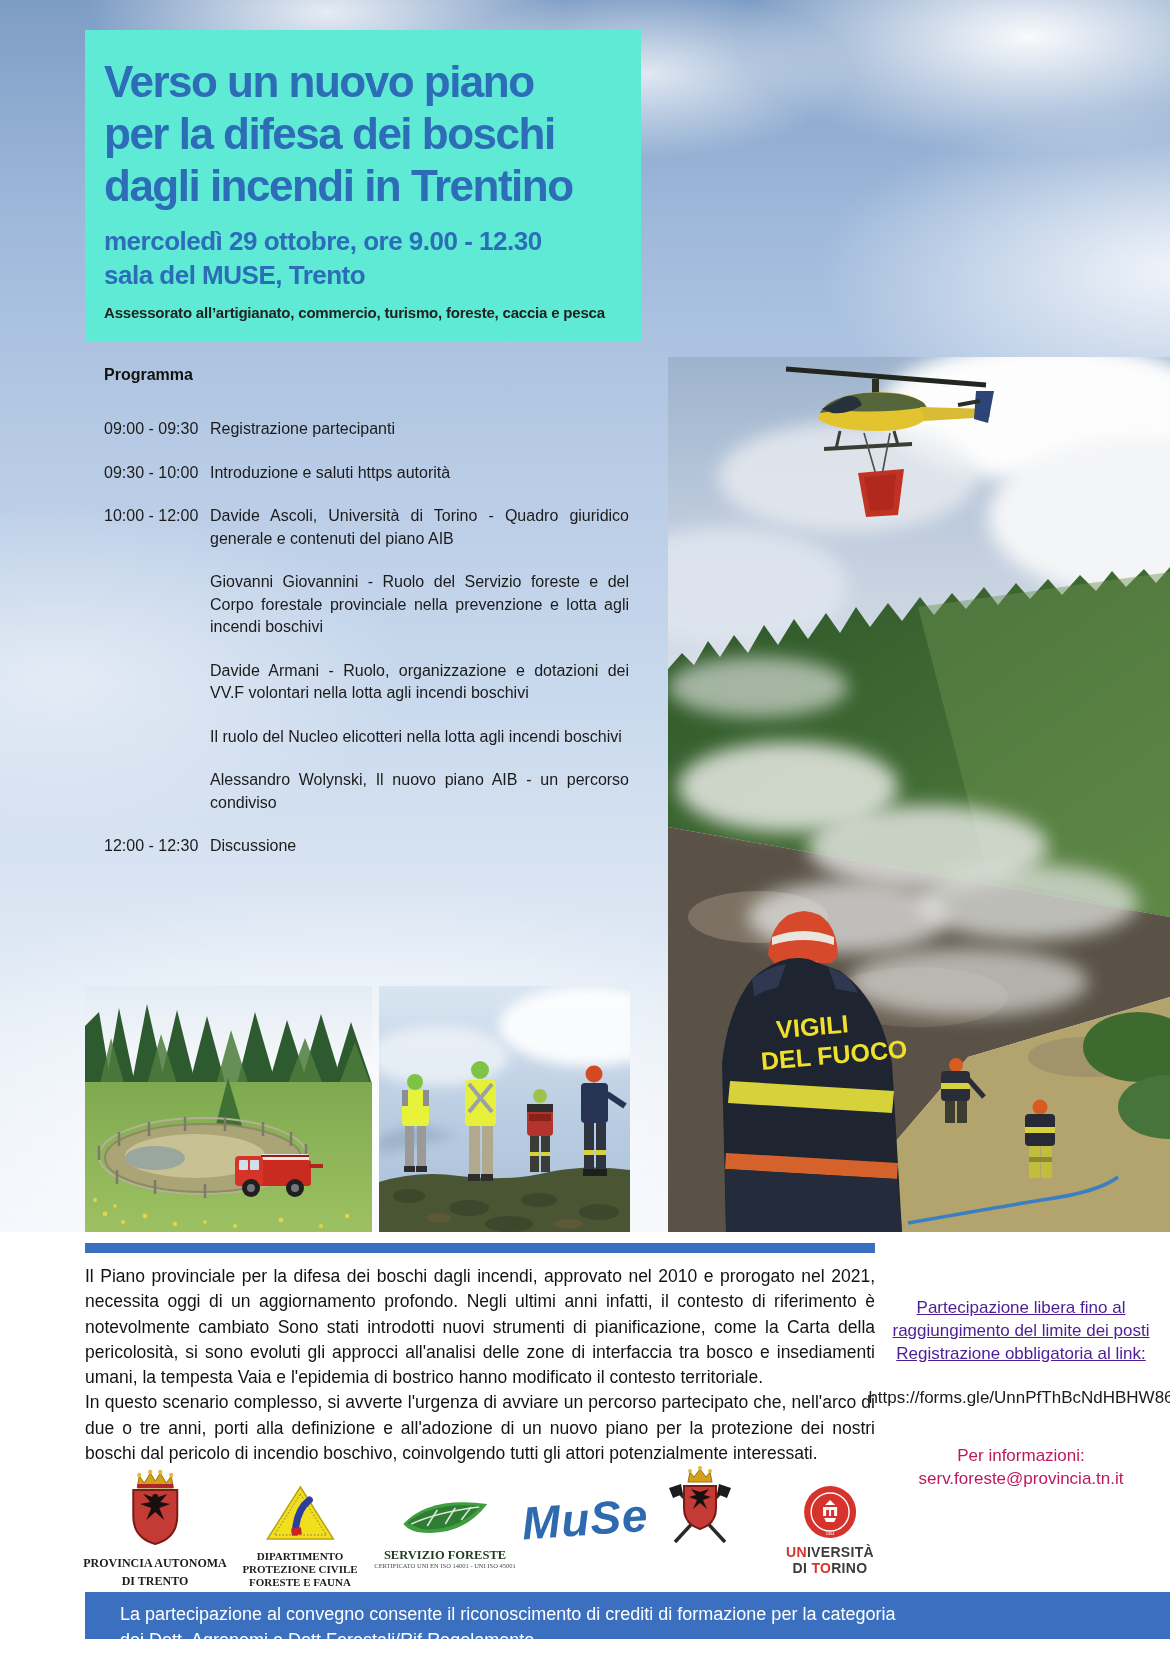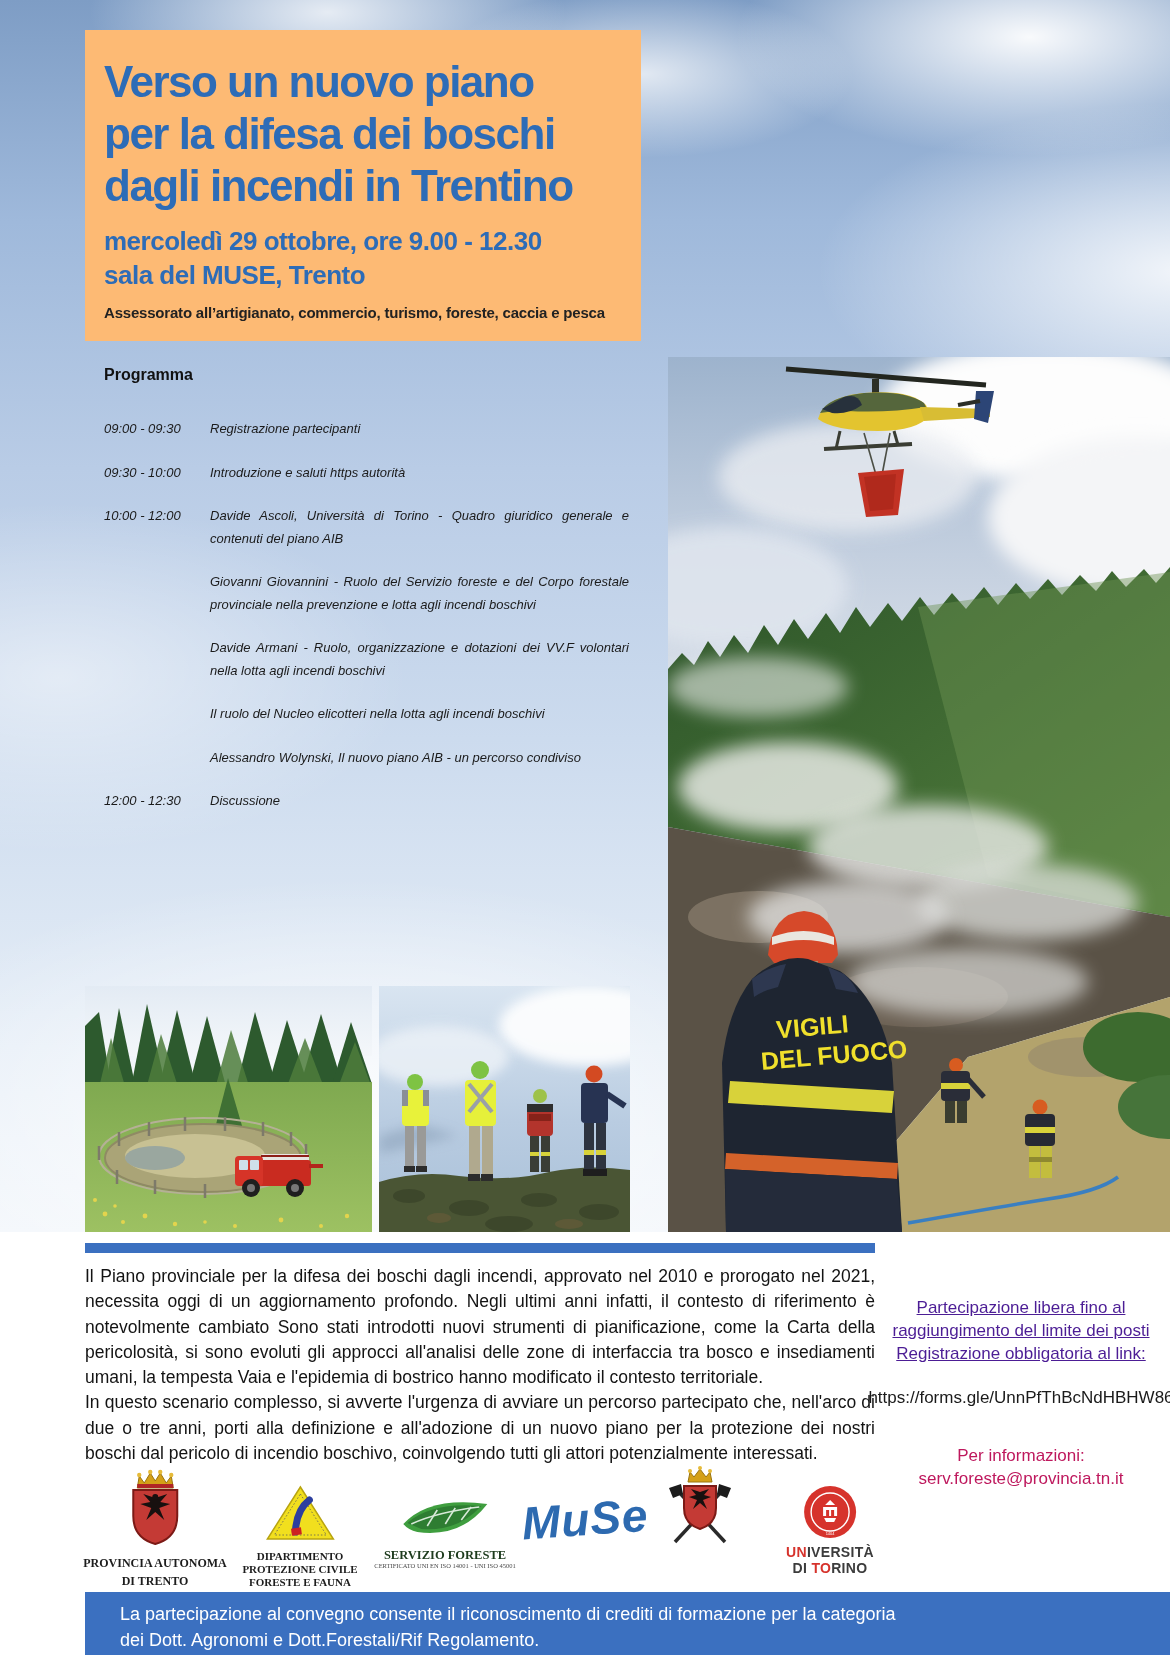--- a/index.html
+++ b/index.html
@@ -9,33 +9,33 @@
   .sky{position:absolute;left:0;top:0;width:1170px;height:1232px;
     background:
       radial-gradient(ellipse 420px 170px at 88% 3%, rgba(255,255,255,.95), rgba(255,255,255,0) 70%),
       radial-gradient(ellipse 520px 240px at 101% 22%, rgba(255,255,255,.85), rgba(255,255,255,0) 70%),
       radial-gradient(ellipse 340px 140px at 28% 1%, rgba(255,255,255,.8), rgba(255,255,255,0) 70%),
       radial-gradient(ellipse 300px 120px at 55% 6%, rgba(255,255,255,.75), rgba(255,255,255,0) 70%),
       radial-gradient(ellipse 700px 340px at 30% 92%, rgba(255,255,255,.9), rgba(255,255,255,0) 75%),
       radial-gradient(ellipse 500px 250px at 5% 55%, rgba(255,255,255,.5), rgba(255,255,255,0) 70%),
       linear-gradient(180deg,#7e9dc5 0%,#9fb9db 18%,#b9cce6 38%,#ccdbee 60%,#e6eef7 85%,#f2f6fb 100%);}
   
-  .titlebox{position:absolute;left:85px;top:30px;width:556px;height:311px;background:#fdba74;
+  .titlebox{position:absolute;left:85px;top:30px;width:556px;height:311px;background:#5eead4;
             padding:26px 0 0 19px;box-sizing:border-box;}
   .title-line{font-weight:bold;font-size:44px;line-height:52px;letter-spacing:-1.5px;
               color:var(--accent,#2d6cb7);white-space:nowrap;}
   .sub1{font-weight:bold;font-size:26px;line-height:34px;letter-spacing:-.5px;color:var(--accent,#2d6cb7);
         margin-top:12px;white-space:nowrap;}
   .sub2{font-weight:bold;font-size:26px;line-height:34px;letter-spacing:-.5px;color:var(--accent,#2d6cb7);
         white-space:nowrap;}
   .dept{font-weight:bold;font-size:15px;color:#222;margin-top:12px;letter-spacing:-.2px;white-space:nowrap;}
   
   .program{position:absolute;left:104px;top:366px;width:525px;color:#1b1b1b;}
   .program h2{font-size:16px;font-weight:bold;margin:0 0 34px 0;color:#111;}
-  .prog-row{display:flex;margin-bottom:21px;font-size:13px;line-height:22.5px;font-style:italic;}
+  .prog-row{display:flex;margin-bottom:21px;font-size:16px;line-height:22.5px;}
   .prog-time{width:106px;flex:none;white-space:nowrap;}
   .prog-text{flex:1;text-align:justify;}
   
   .photo{position:absolute;overflow:hidden;}
   .photo svg{display:block;}
   
   .lower{position:absolute;left:0;top:1232px;width:1170px;height:423px;background:#fff;}
   .divider{position:absolute;left:85px;top:1243px;width:790px;height:10px;background:var(--bar,#3b70c0);}
   .bodytext{position:absolute;left:85px;top:1264px;width:790px;font-size:17.5px;line-height:25.3px;
             color:#131313;text-align:justify;}
@@ -49,21 +49,21 @@
   
   .logo{position:absolute;transform:translateX(-50%);text-align:center;}
   .logo .cap{font-family:"Liberation Serif",serif;font-weight:bold;color:#1d1d1d;font-size:12px;
              line-height:14px;margin-top:4px;white-space:nowrap;}
   .logo .cap-tiny{font-family:"Liberation Serif",serif;color:#4a4a4a;font-size:6.5px;line-height:8px;white-space:nowrap;}
   .muse-text{font-style:italic;font-weight:bold;font-size:46px;color:#2d6ab0;transform:rotate(-4deg);
              letter-spacing:1px;}
   .unito-cap{font-size:14px;font-weight:bold;line-height:16px;color:#3c3c3c;letter-spacing:.3px;}
   .unito-cap .red{color:#d6332c;}
   
-  .footer{position:absolute;left:85px;top:1592px;width:1085px;height:63px;background:var(--bar,#3b70c0);
+  .footer{position:absolute;left:85px;top:1592px;width:1085px;height:47px;background:var(--bar,#3b70c0);
           color:#fff;font-size:18px;line-height:26px;padding:9px 0 0 35px;box-sizing:border-box;}
 </style>
 </head>
 <body>
 
 <div class="page">
 
   <div class="sky"></div>
 
   <div class="photo" style="left:668px;top:357px;width:502px;height:875px;">

